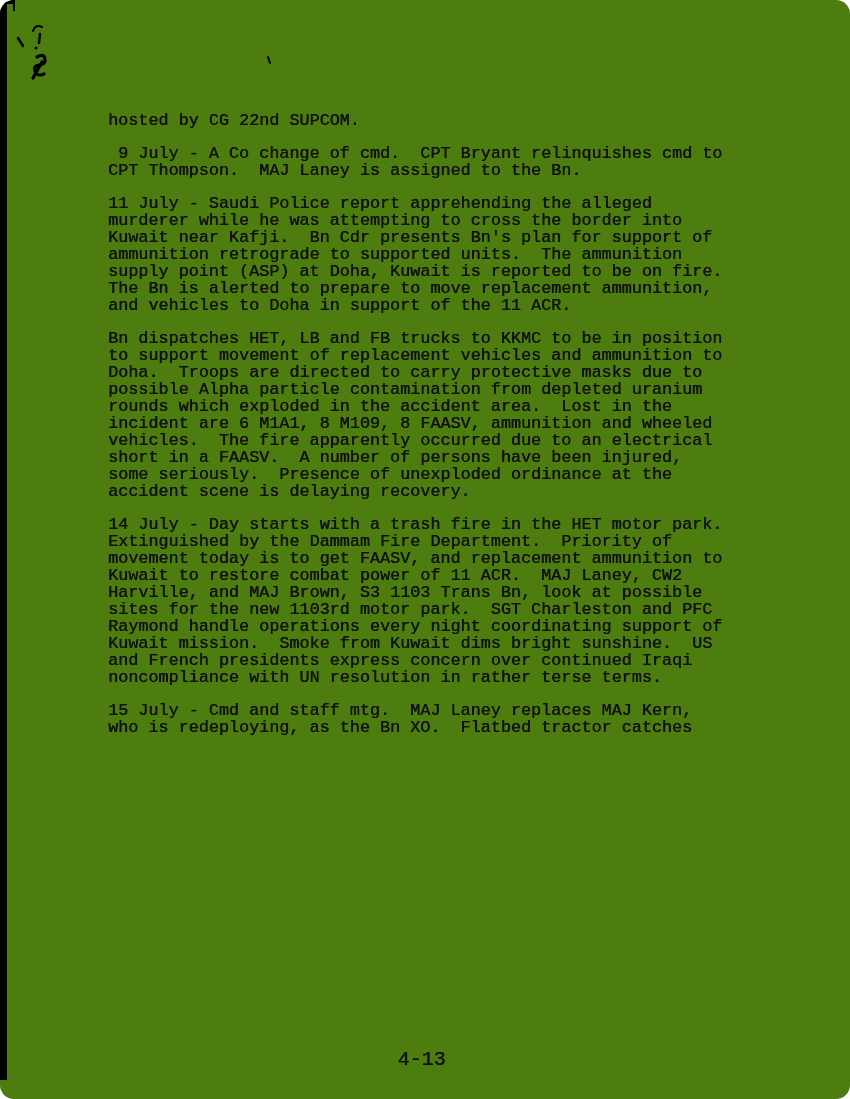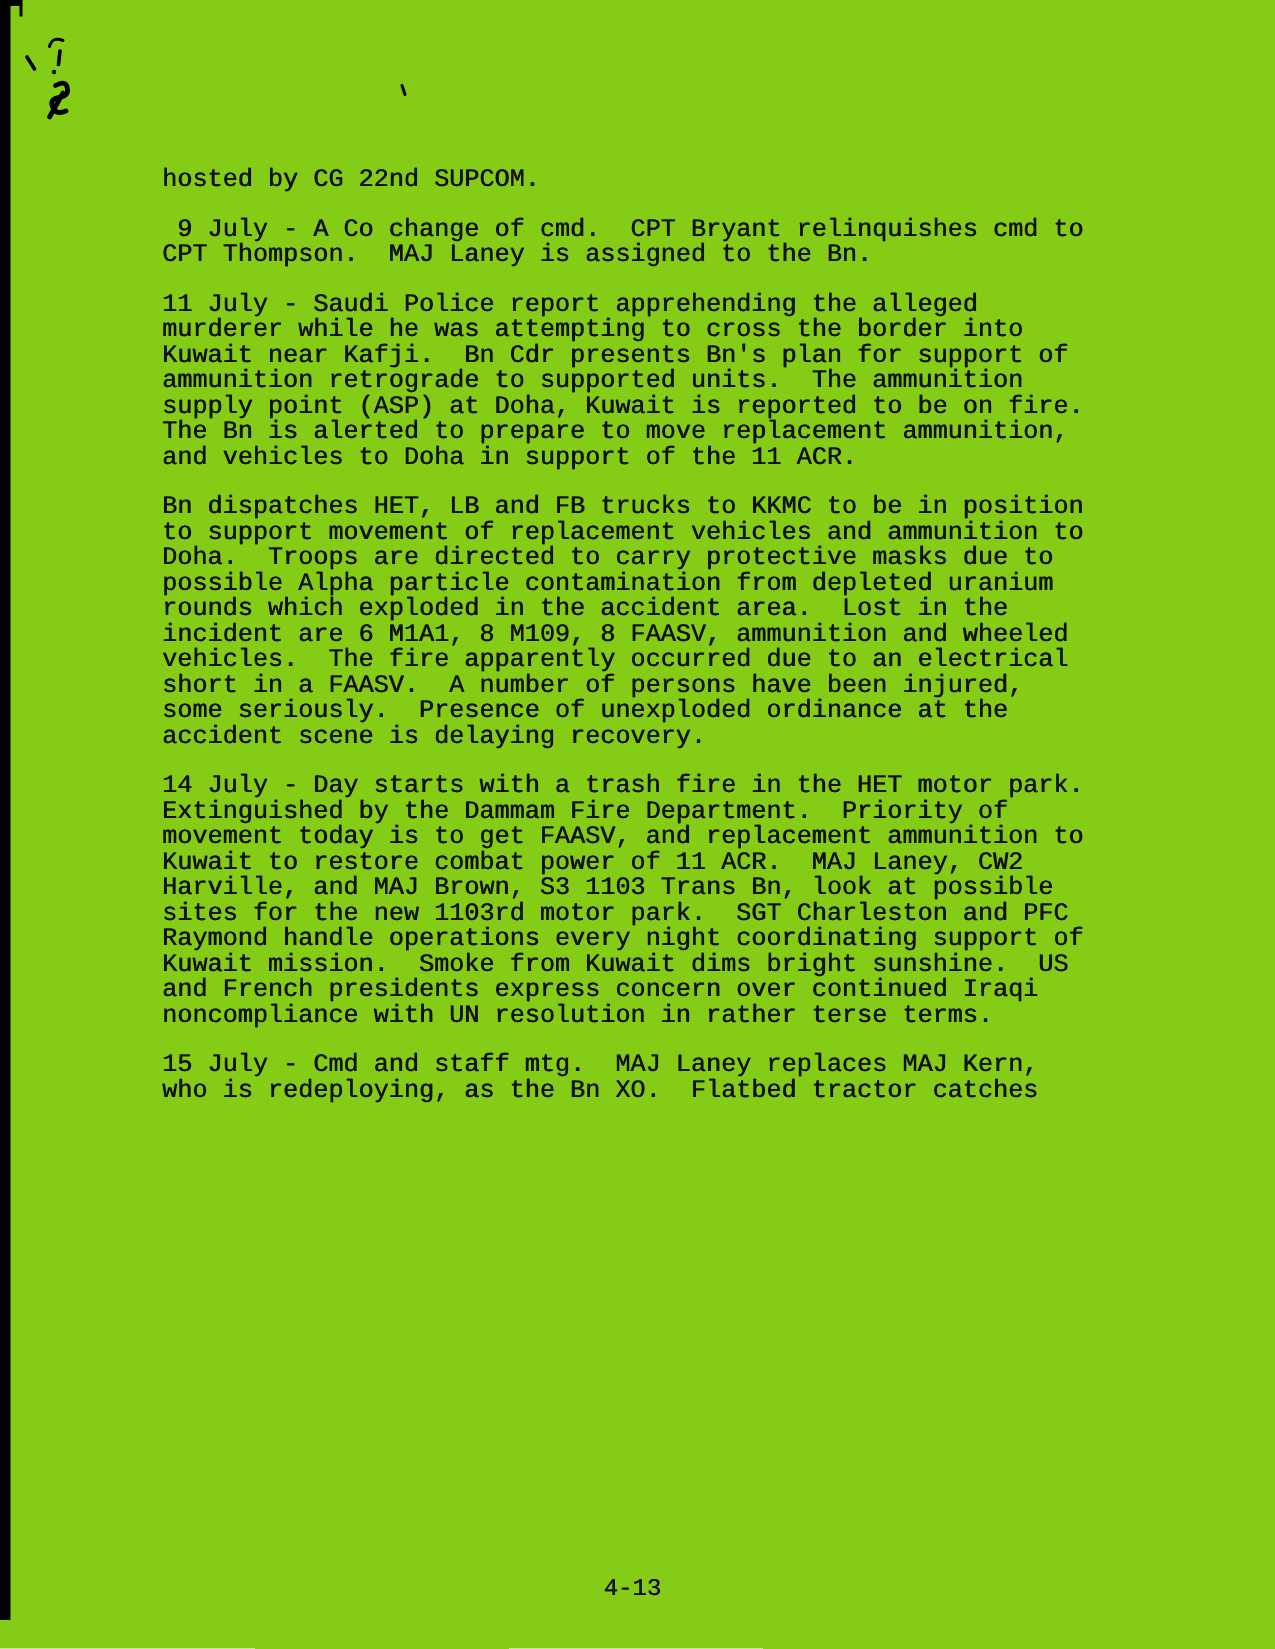--- a/index.html
+++ b/index.html
@@ -1,22 +1,23 @@
 <!DOCTYPE html>
 <html><head>
 <meta charset="utf-8">
 <style>
   html,body{margin:0;padding:0;background:#ffffff;}
   .page{
     position:relative;
     width:850px;height:1099px;
-    background:#84cc16;
+    background:#4d7c0f;
     overflow:hidden;
     font-family:"Liberation Mono","DejaVu Sans Mono",monospace;
     color:#111;
+    border-radius:14px;
   }
   
   .edge-bar{
     position:absolute;left:0;top:0;width:7px;height:1080px;
     background:#000;
   }
   .corner-top{
     position:absolute;left:0;top:0;width:15px;height:4px;background:#000;
   }
   .corner-side{
@@ -31,21 +32,21 @@
   .para{
     margin:0 0 16px 0;
     font-size:16.8px;
     line-height:17px;
     white-space:pre;
     text-shadow:0.4px 0 0 currentColor; 
   }
   .footer{
     position:absolute;left:108px;top:1051px;width:627px;
     text-align:center;
-    font-size:16px;line-height:17px;
+    font-size:20px;line-height:17px;
     text-shadow:0.4px 0 0 currentColor;
     white-space:pre;
   }
 </style>
 </head>
 <body>
 
 <div class="page">
 
   <div class="edge-bar"></div>

